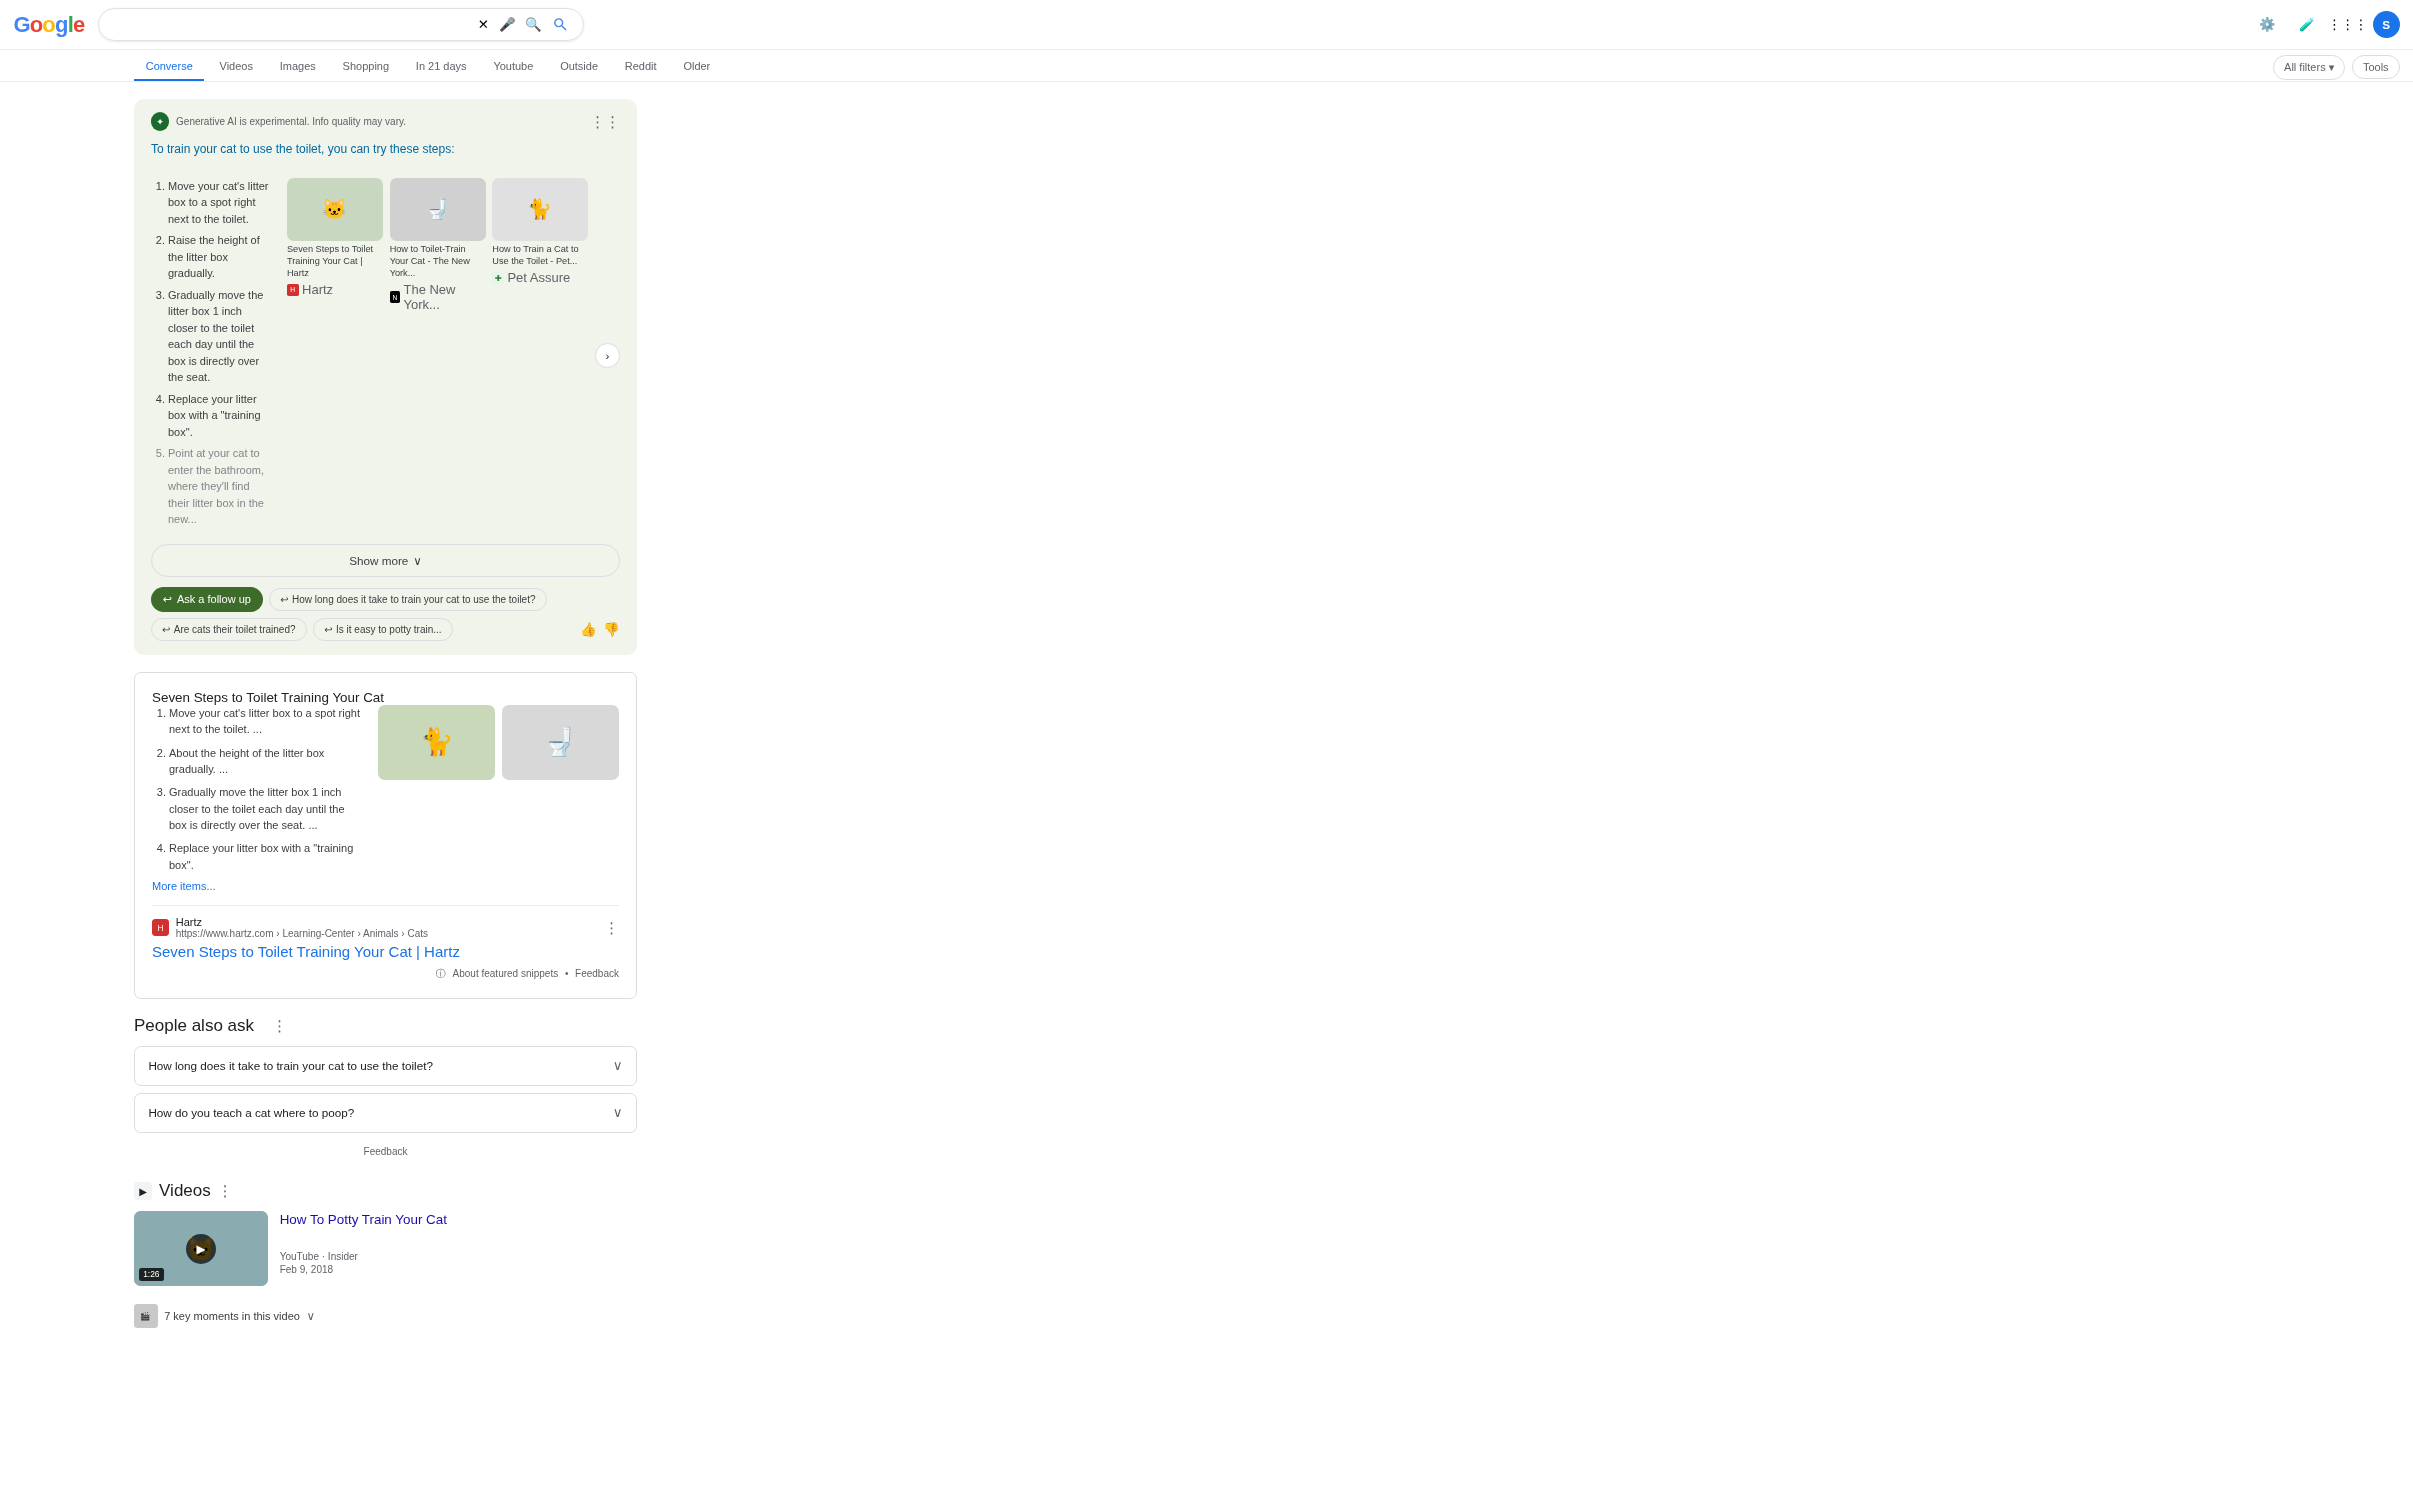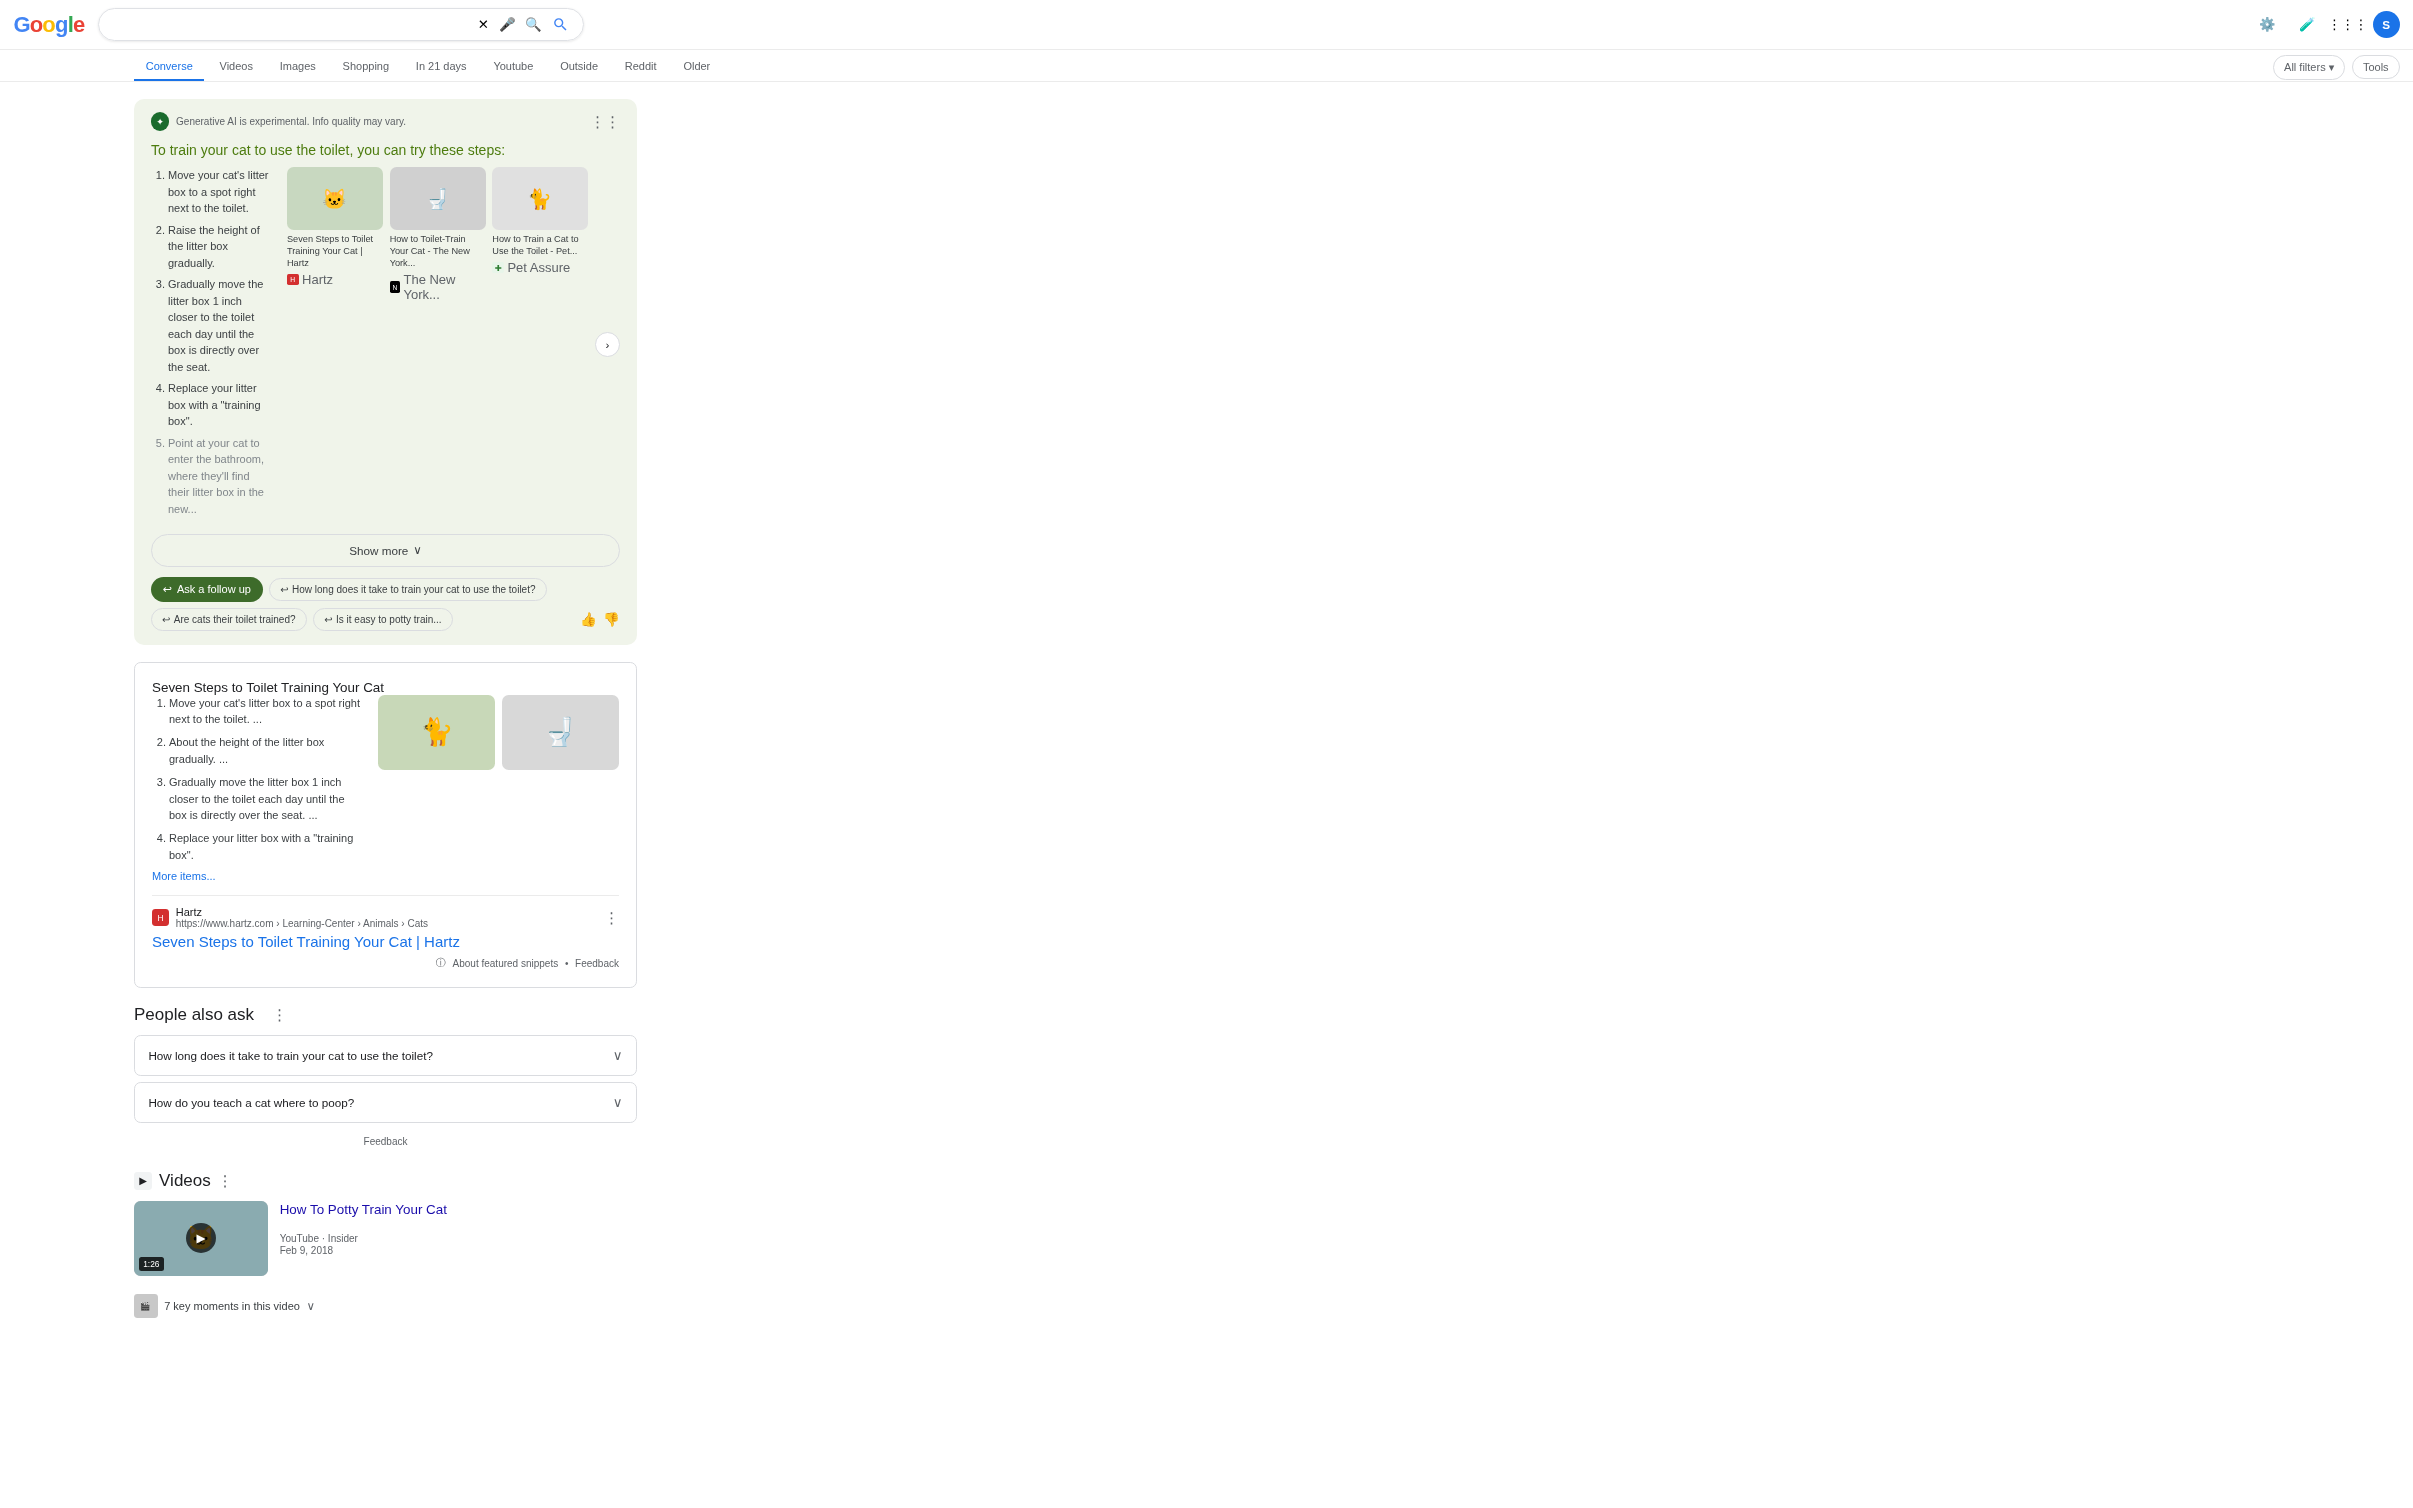--- a/index.html
+++ b/index.html
@@ -169,24 +169,24 @@
       align-items: center;
       justify-content: center;
       color: white;
       font-size: 9.2px;
     }
     .ai-label {
       font-size: 10px;
       color: #5f6368;
     }
     .ai-title {
-      font-size: 14px;
+      font-size: 12px;
       font-weight: 400;
-      color: #4d7c0f;
-      margin-bottom: 7px;
+      color: #0369a1;
+      margin-bottom: 20px;
       line-height: 1.4;
     }
     .ai-content {
       display: flex;
       gap: 13.4px;
     }
     .ai-steps {
       flex: 1;
     }
     .ai-steps ol {
@@ -544,21 +544,21 @@
     .video-title {
       font-size: 13.4px;
       color: #1a0dab;
       text-decoration: none;
       line-height: 1.4;
       cursor: pointer;
     }
     .video-source {
       font-size: 10px;
       color: #5f6368;
-      margin-top: 13px;
+      margin-top: 21px;
     }
     .video-date {
       font-size: 10px;
       color: #5f6368;
       margin-top: 1.7px;
     }
     .key-moments {
       display: flex;
       align-items: center;
       gap: 6.7px;

